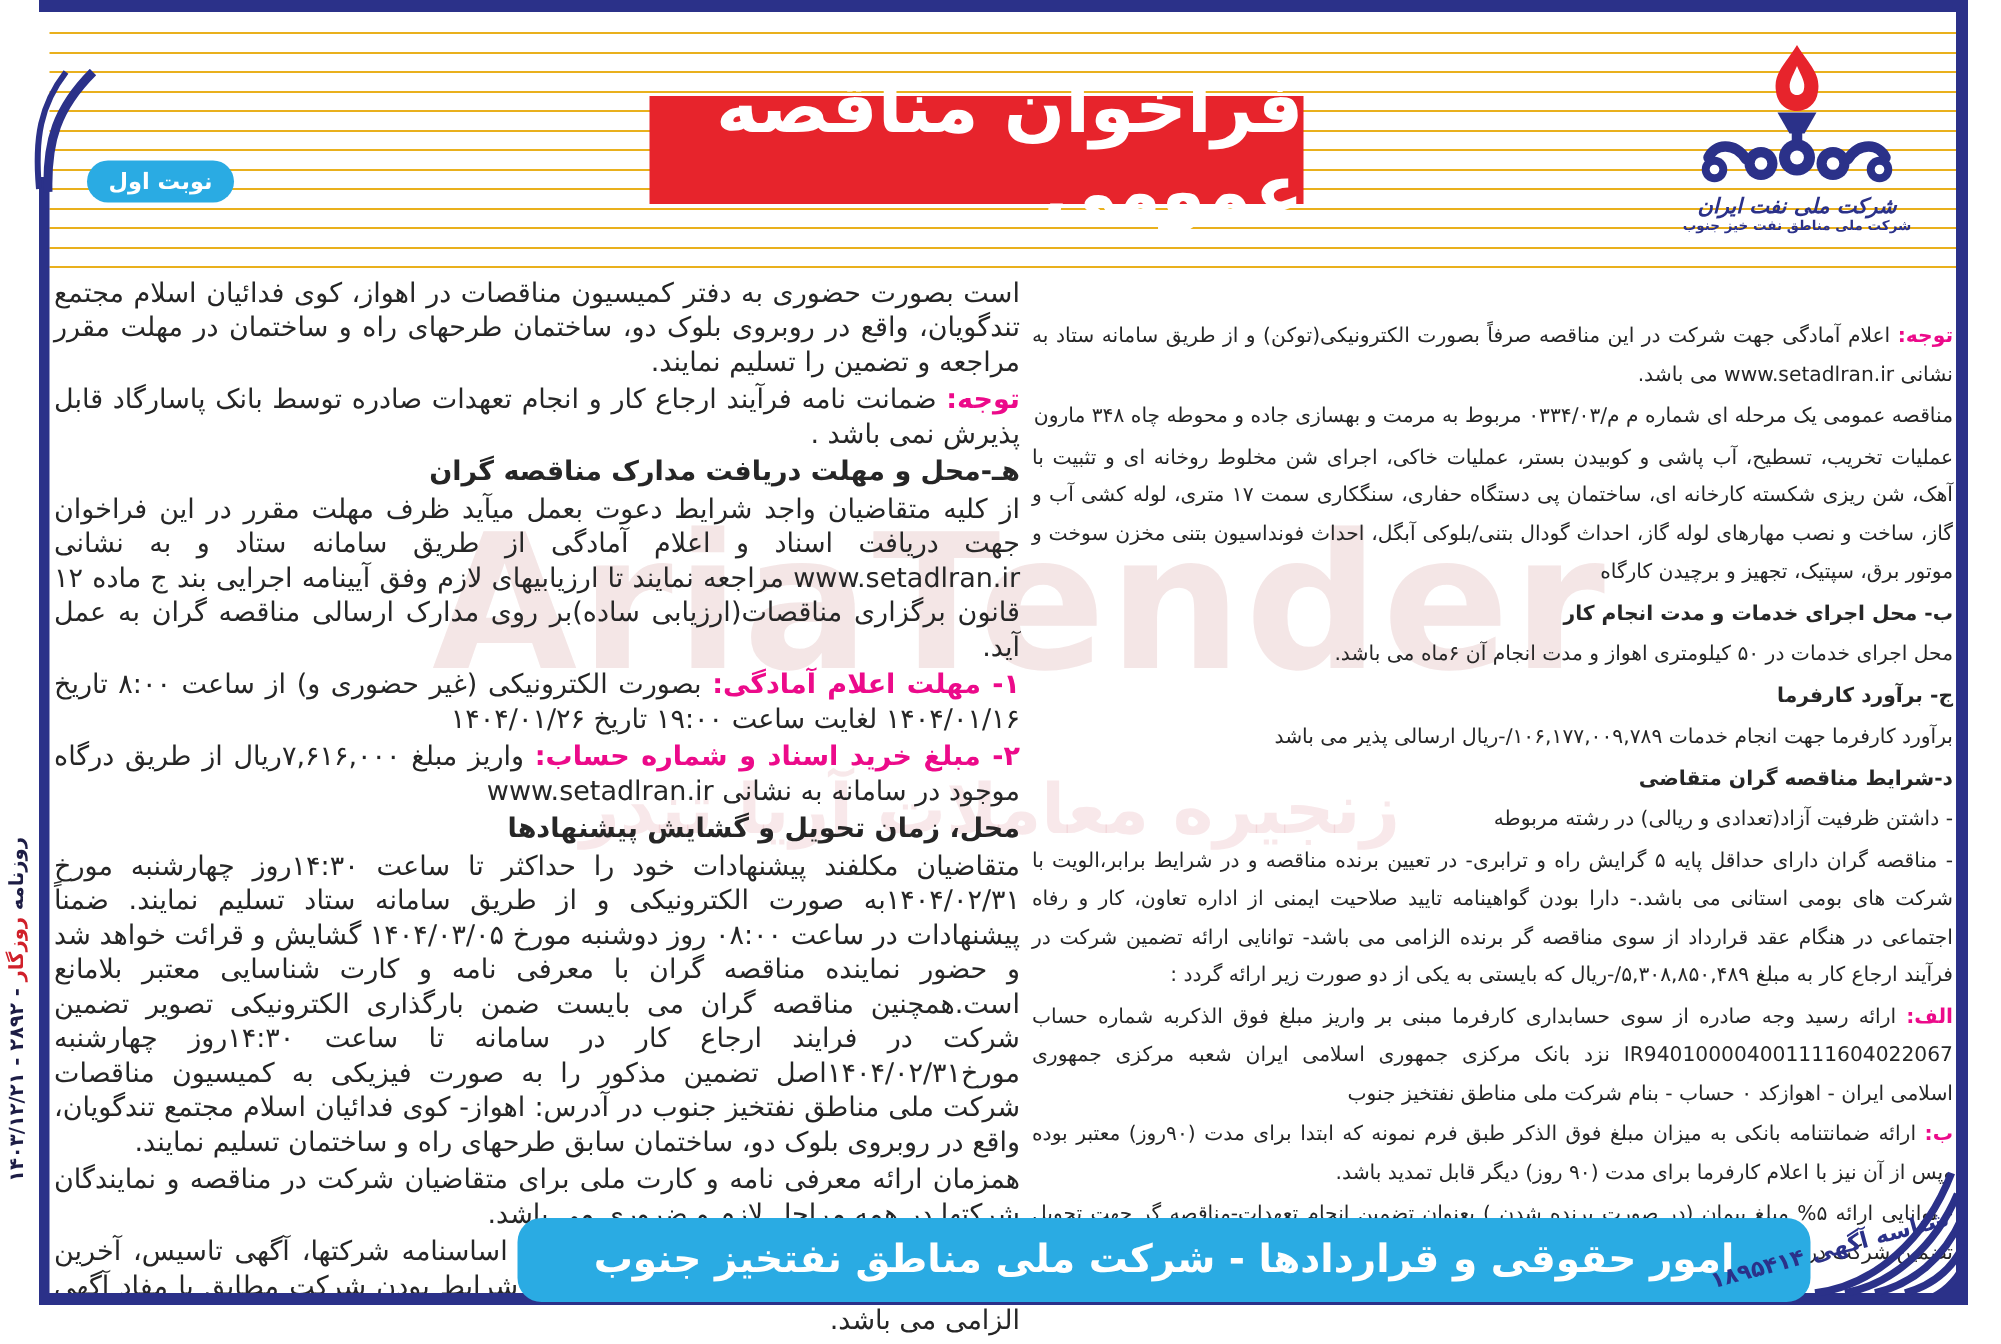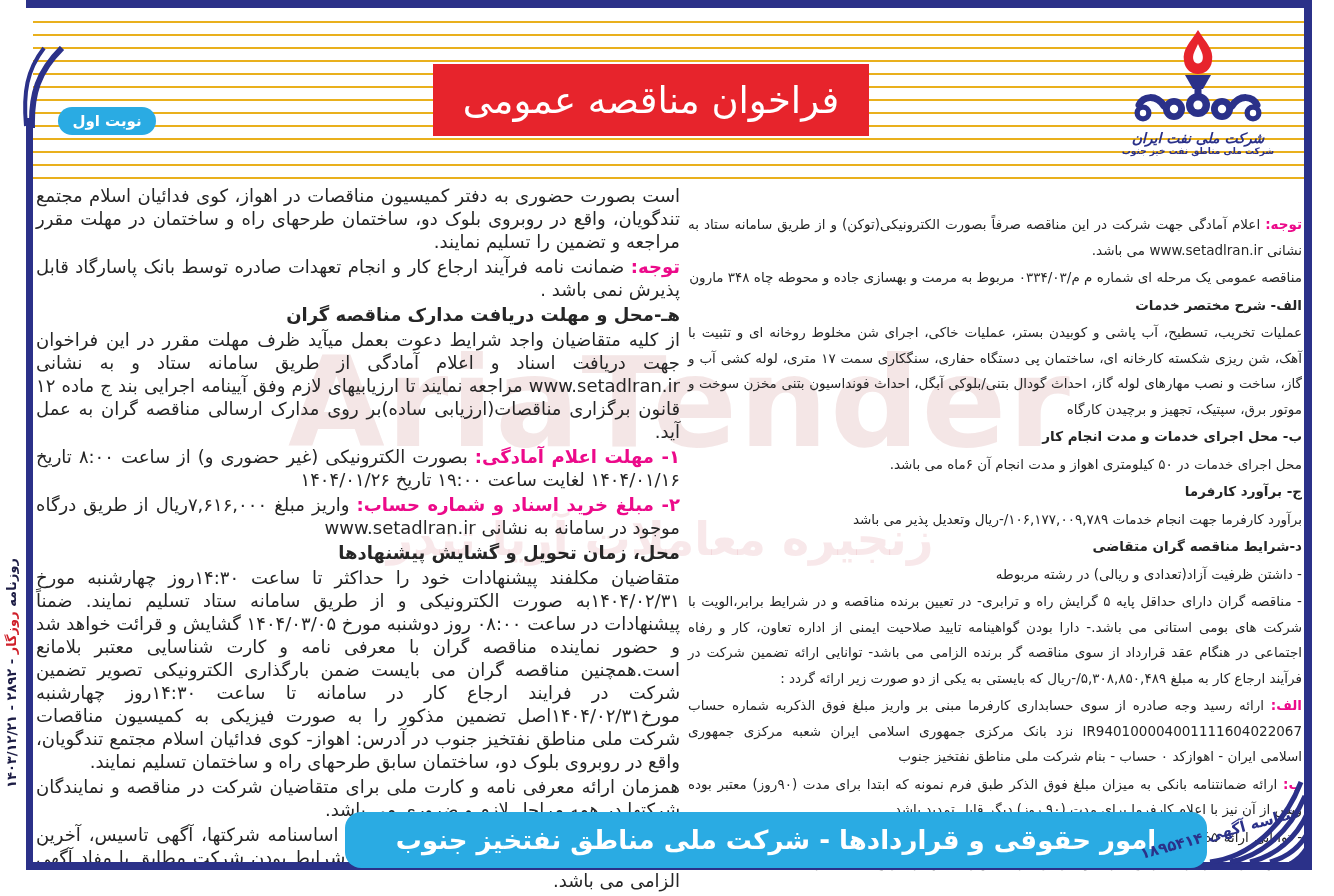--- a/index.html
+++ b/index.html
@@ -10,21 +10,21 @@
   .frame-top{left:26px;top:0;width:1286px;height:8px;}
   .frame-right{left:1304px;top:0;width:8px;height:864px;}
   .frame-left{left:26px;top:118px;width:7px;height:748px;}
   .frame-bottom{left:26px;top:862px;width:1286px;height:8px;}
   
   .rules-band{position:absolute;left:33px;top:10px;width:1271px;height:178px;z-index:0;
     background:repeating-linear-gradient(to bottom,transparent 0 11.5px,#e9b01d 11.5px 13px);}
   
   .title-box{position:absolute;left:433px;top:64px;width:436px;height:72px;background:#e7242c;
     display:flex;align-items:center;justify-content:center;z-index:5;}
-  .title-box span{color:#fff;font-weight:normal;font-size:37px;letter-spacing:0;}
+  .title-box span{color:#fff;font-weight:bold;font-size:48px;letter-spacing:0;}
   
   .badge{position:absolute;left:58px;top:107px;width:98px;height:28px;background:#2aabe3;
     border-radius:15px;display:flex;align-items:center;justify-content:center;z-index:5;}
   .badge span{color:#fff;font-weight:bold;font-size:15px;}
   
   .corner-tl{position:absolute;left:10px;top:46px;z-index:5;}
   .corner-br{position:absolute;left:1208px;top:780px;z-index:5;}
   
   .logo{position:absolute;left:1108px;top:28px;width:180px;height:142px;z-index:5;text-align:center;}
   .logo .l1{font-size:14px;color:#2b3189;font-weight:bold;line-height:13px;font-style:italic;}
@@ -108,26 +108,25 @@
     <div class="l1">شرکت ملی نفت ایران</div>
     <div class="l2">شرکت ملی مناطق نفت خیز جنوب</div>
   </div>
 
   <div class="wm-main">AriaTender</div>
   <div class="wm-sub">زنجیره معاملات آریا تندر</div>
 
   <div class="col col-right">
     <p><span class="magenta">توجه:</span><span> اعلام آمادگی جهت شرکت در این مناقصه صرفاً بصورت الکترونیکی(توکن) و از طریق سامانه ستاد به نشانی </span><span class="ltr">www.setadlran.ir</span><span>  می باشد.</span></p>
     <p>مناقصه عمومی یک مرحله ای شماره م م/۰۳۳۴/۰۳ مربوط به  مرمت و بهسازی جاده و محوطه چاه ۳۴۸ مارون</p>
-    <p class="bhead">الف- شرح مختصر خدمات</p>
     <p>عملیات تخریب، تسطیح، آب پاشی و کوبیدن بستر، عملیات خاکی، اجرای شن مخلوط روخانه ای و تثبیت با آهک، شن ریزی شکسته کارخانه ای، ساختمان پی دستگاه حفاری، سنگکاری سمت ۱۷ متری، لوله کشی آب و گاز، ساخت و نصب مهارهای لوله گاز، احداث گودال بتنی/بلوکی آبگل، احداث فونداسیون بتنی مخزن سوخت و موتور برق، سپتیک، تجهیز و برچیدن کارگاه</p>
     <p class="bhead">ب-  محل اجرای خدمات و مدت انجام کار</p>
     <p>محل اجرای خدمات در ۵۰ کیلومتری اهواز و مدت انجام آن ۶ماه  می باشد.</p>
     <p class="bhead">ج-  برآورد کارفرما</p>
-    <p><span>برآورد کارفرما جهت انجام خدمات  </span><span class="ltr">-/۱۰۶,۱۷۷,۰۰۹,۷۸۹</span><span>ریال  وتعدیل پذیر می باشد</span></p>
+    <p><span>برآورد کارفرما جهت انجام خدمات  </span><span class="ltr">-/۱۰۶,۱۷۷,۰۰۹,۷۸۹</span><span>ریال  ارسالی پذیر می باشد</span></p>
     <p class="bhead">د-شرایط مناقصه گران متقاضی</p>
     <p>- داشتن ظرفیت آزاد(تعدادی و ریالی) در رشته مربوطه</p>
     <p><span>- مناقصه گران دارای   حداقل پایه ۵ گرایش راه و ترابری- در تعیین برنده مناقصه و در شرایط برابر،الویت با شرکت های بومی استانی می باشد.- دارا بودن گواهینامه تایید صلاحیت ایمنی از اداره تعاون، کار و رفاه اجتماعی در هنگام عقد قرارداد از سوی مناقصه گر برنده الزامی می باشد- توانایی ارائه تضمین شرکت در فرآیند ارجاع کار به مبلغ </span><span class="ltr">-/۵,۳۰۸,۸۵۰,۴۸۹</span><span>ریال که بایستی به یکی از دو صورت زیر ارائه گردد :</span></p>
     <p><span class="magenta">الف:</span><span> ارائه رسید وجه صادره از سوی حسابداری کارفرما مبنی بر واریز مبلغ فوق الذکربه شماره حساب </span><span class="ltr">IR940100004001111604022067</span><span> نزد بانک  مرکزی جمهوری اسلامی ایران شعبه مرکزی جمهوری اسلامی ایران - اهوازکد ۰ حساب - بنام  شرکت ملی مناطق نفتخیز جنوب</span></p>
     <p><span class="magenta">ب:</span><span> ارائه ضمانتنامه بانکی به میزان مبلغ فوق الذکر طبق فرم نمونه که ابتدا برای مدت (۹۰روز) معتبر بوده  وپس از آن نیز با اعلام کارفرما برای مدت (۹۰ روز) دیگر قابل تمدید باشد.</span></p>
     <p>- توانایی ارائه ۵% مبلغ پیمان (در صورت برنده شدن ) بعنوان تضمین انجام تعهدات-مناقصه گر جهت تحویل تضمین شرکت در فرآیند ارجاع کار علاوه بر بارگذاری تصویر تضمین از طریق سامانه لازم</p>
   </div>
 
   <div class="col col-left">
     <p>است بصورت حضوری به دفتر کمیسیون مناقصات در اهواز، کوی فدائیان اسلام مجتمع تندگویان، واقع در روبروی بلوک دو، ساختمان طرحهای راه و ساختمان در مهلت مقرر مراجعه و تضمین را تسلیم نمایند.</p>

